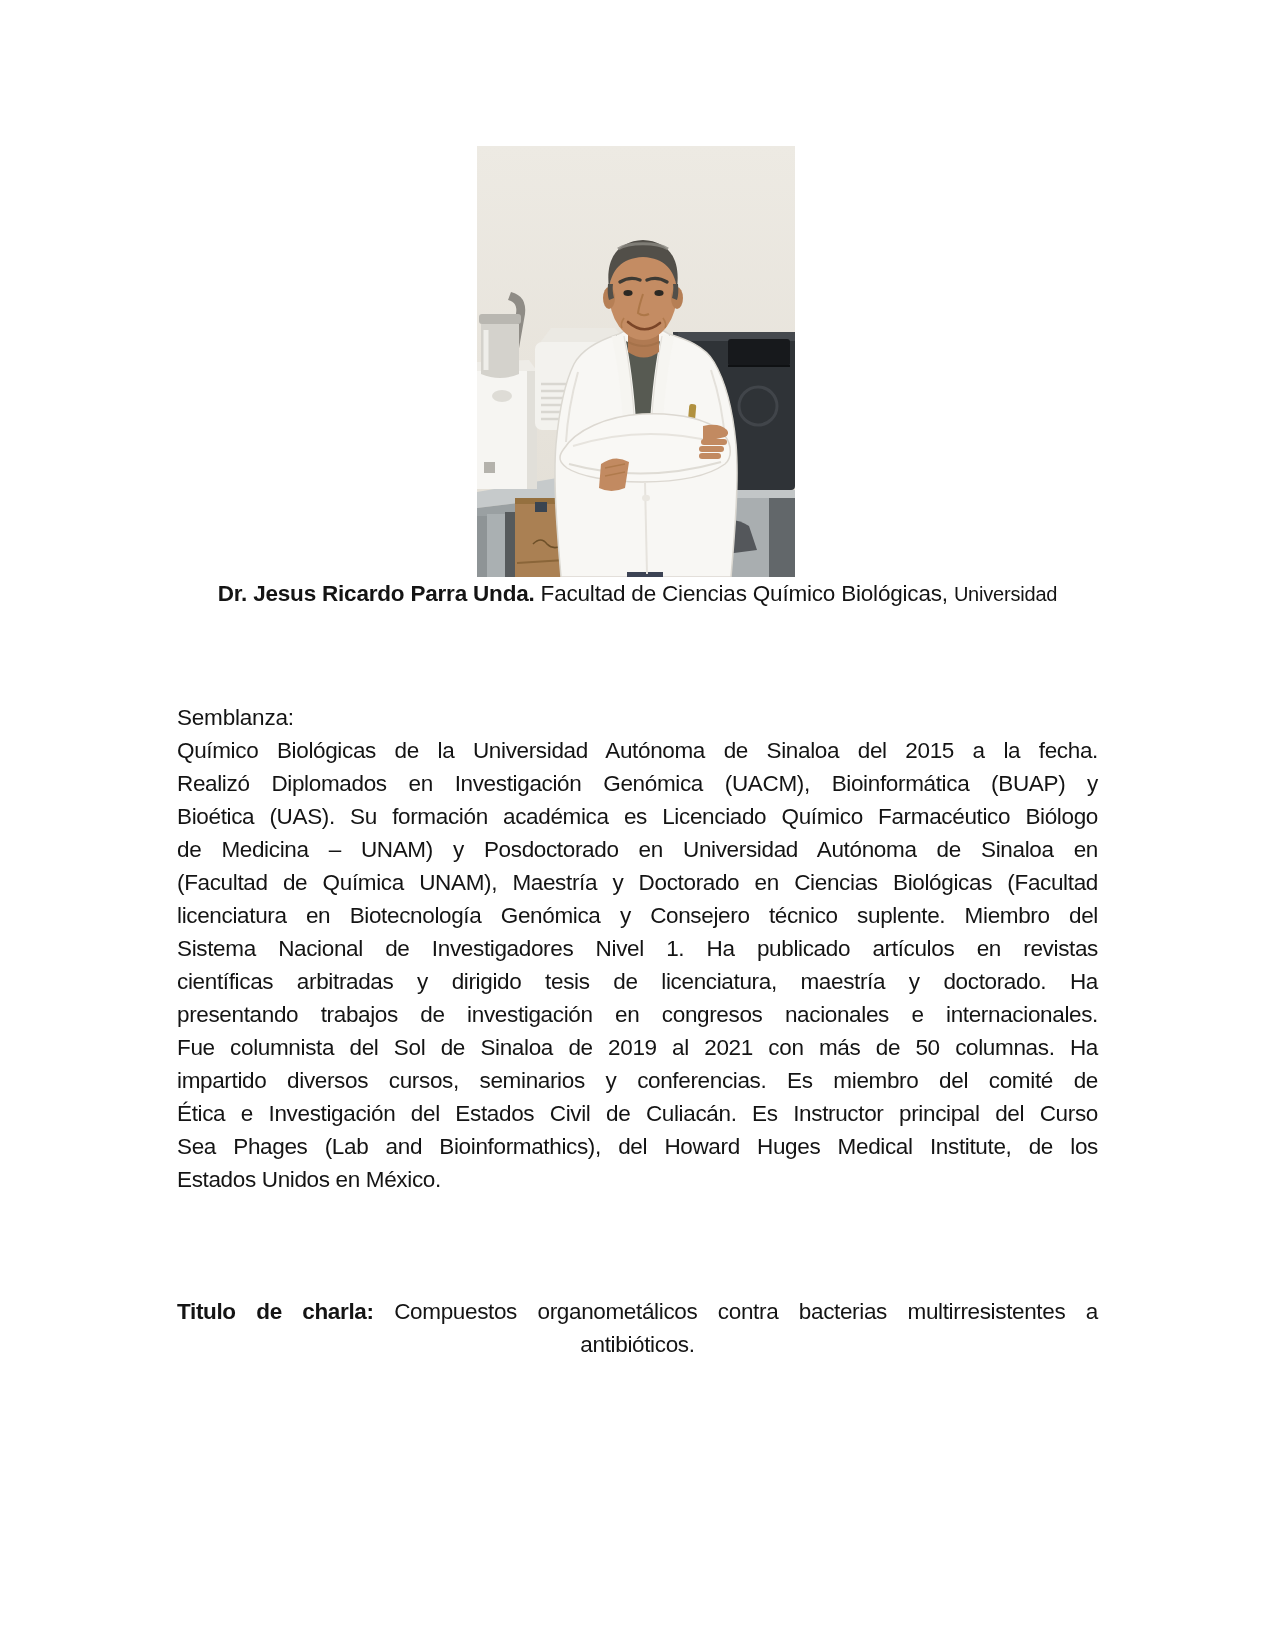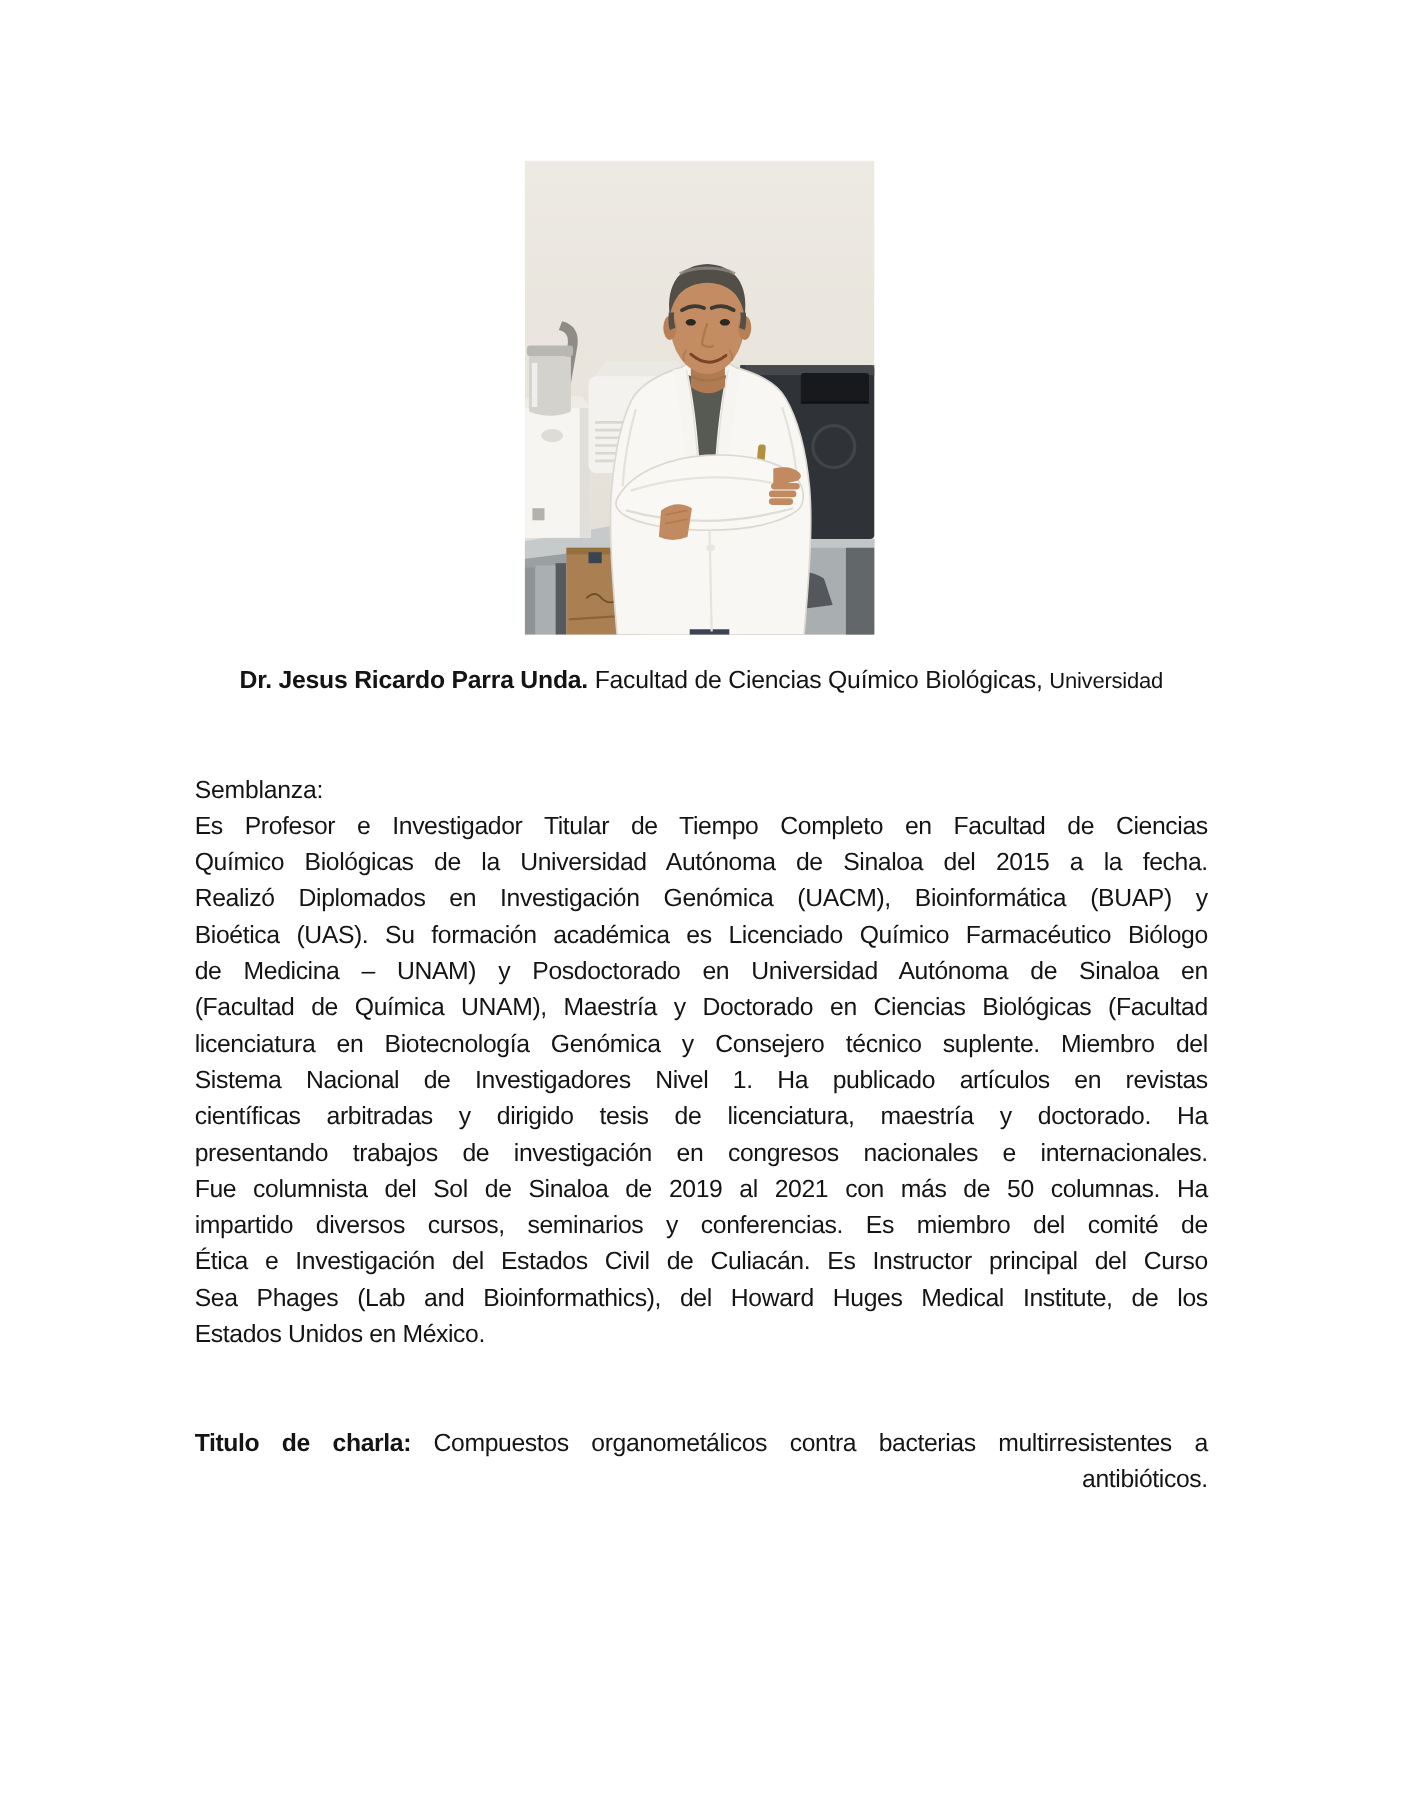--- a/index.html
+++ b/index.html
@@ -16,21 +16,21 @@
     position: absolute;
     left: 477px; top: 146px;
     width: 318px; height: 431px;
     margin: 0;
   }
   .photo svg { display: block; }
   .bold { font-weight: bold; }
   .small { font-size: 20px; }
   .caption {
     position: absolute;
-    left: 177px; top: 601px; width: 921px;
+    left: 177px; top: 577px; width: 921px;
     text-align: center;
     font-size: 22.5px;
     line-height: 33px;
     letter-spacing: -0.2px;
   }
   .heading {
     position: absolute;
     left: 177px; top: 701px; width: 921px;
     font-size: 22.5px;
     line-height: 33px;
@@ -47,21 +47,21 @@
   .jline { text-align: justify; text-align-last: justify; }
   .jline.last { text-align-last: left; }
   .charla {
     position: absolute;
     left: 177px; top: 1295px; width: 921px;
     font-size: 22.5px;
     line-height: 33px;
     letter-spacing: -0.35px;
   }
   .charla .l1 { text-align: justify; text-align-last: justify; }
-  .charla .l2 { text-align: right; }
+  .charla .l2 { text-align: center; }
 </style>
 </head>
 <body>
 
 <div class="page">
 
   <figure class="photo">
     <svg viewBox="0 0 318 431" width="318" height="431" xmlns="http://www.w3.org/2000/svg" role="img">
       <defs>
         <linearGradient id="wall" x1="0" y1="0" x2="0" y2="1">
@@ -185,21 +185,20 @@
     <div>
       <span class="bold">Dr. Jesus Ricardo Parra Unda.</span>
       <span>Facultad de Ciencias Químico Biológicas,</span>
       <span class="small">Universidad</span>
     </div>
   </div>
 
   <div class="heading">Semblanza:</div>
 
   <div class="body-block">
-      <div class="jline">Es Profesor e Investigador Titular de Tiempo Completo en Facultad de Ciencias</div>
       <div class="jline">Químico Biológicas de la Universidad Autónoma de Sinaloa del 2015 a la fecha.</div>
       <div class="jline">Realizó Diplomados en Investigación Genómica (UACM), Bioinformática (BUAP) y</div>
       <div class="jline">Bioética (UAS). Su formación académica es Licenciado Químico Farmacéutico Biólogo</div>
       <div class="jline">de Medicina – UNAM) y Posdoctorado en Universidad Autónoma de Sinaloa en</div>
       <div class="jline">(Facultad de Química UNAM), Maestría y Doctorado en Ciencias Biológicas (Facultad</div>
       <div class="jline">licenciatura en Biotecnología Genómica y Consejero técnico suplente. Miembro del</div>
       <div class="jline">Sistema Nacional de Investigadores Nivel 1. Ha publicado artículos en revistas</div>
       <div class="jline">científicas arbitradas y dirigido tesis de licenciatura, maestría y doctorado. Ha</div>
       <div class="jline">presentando trabajos de investigación en congresos nacionales e internacionales.</div>
       <div class="jline">Fue columnista del Sol de Sinaloa de 2019 al 2021 con más de 50 columnas. Ha</div>

